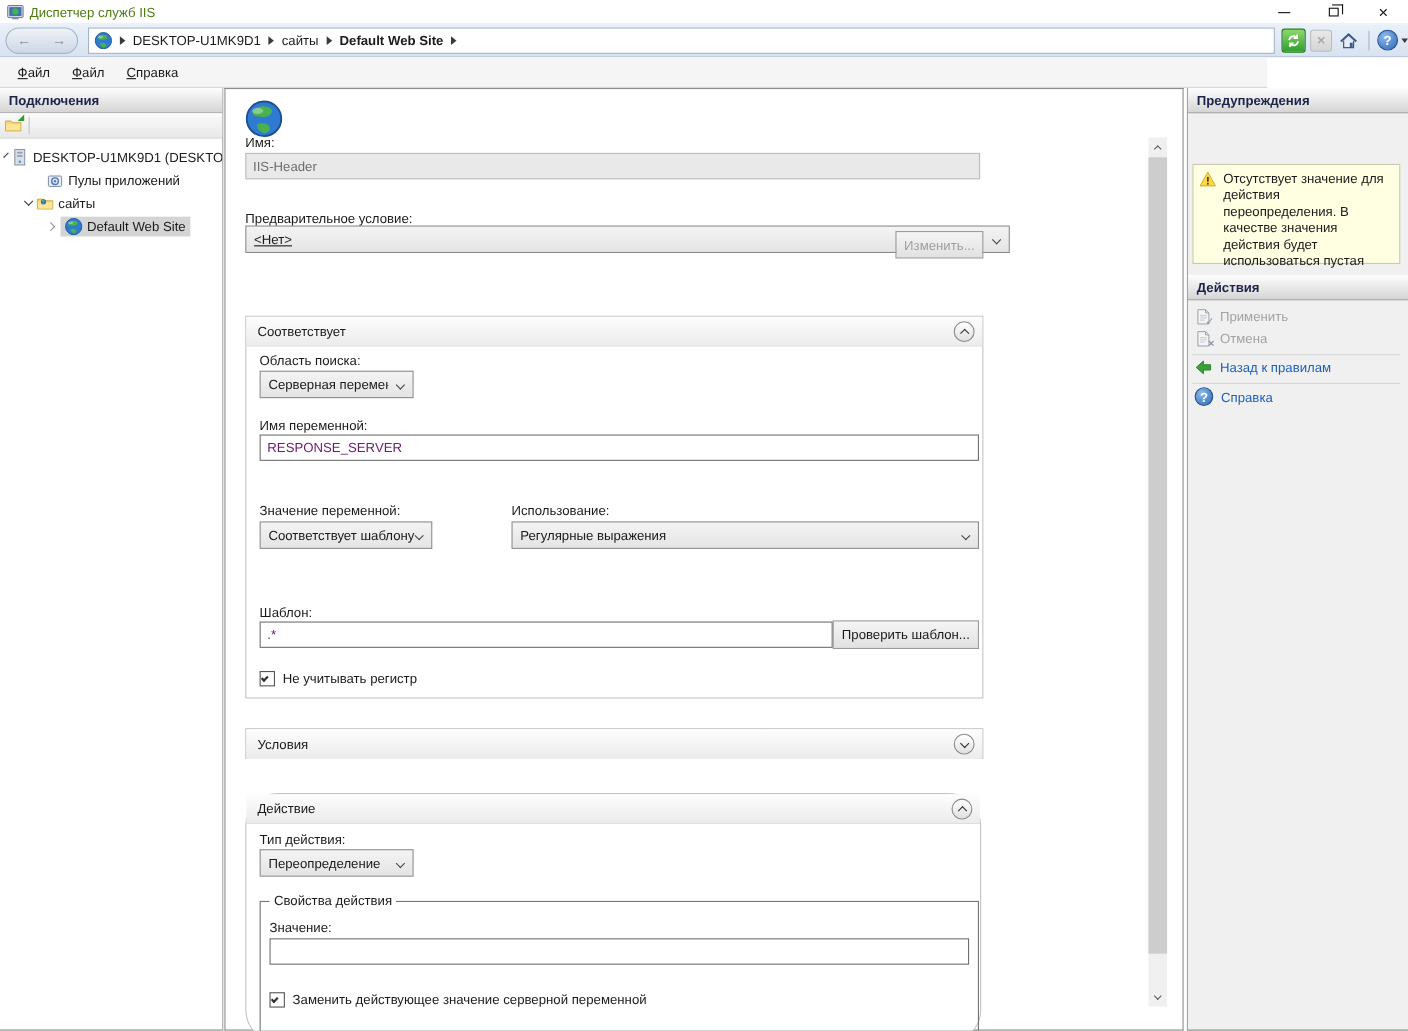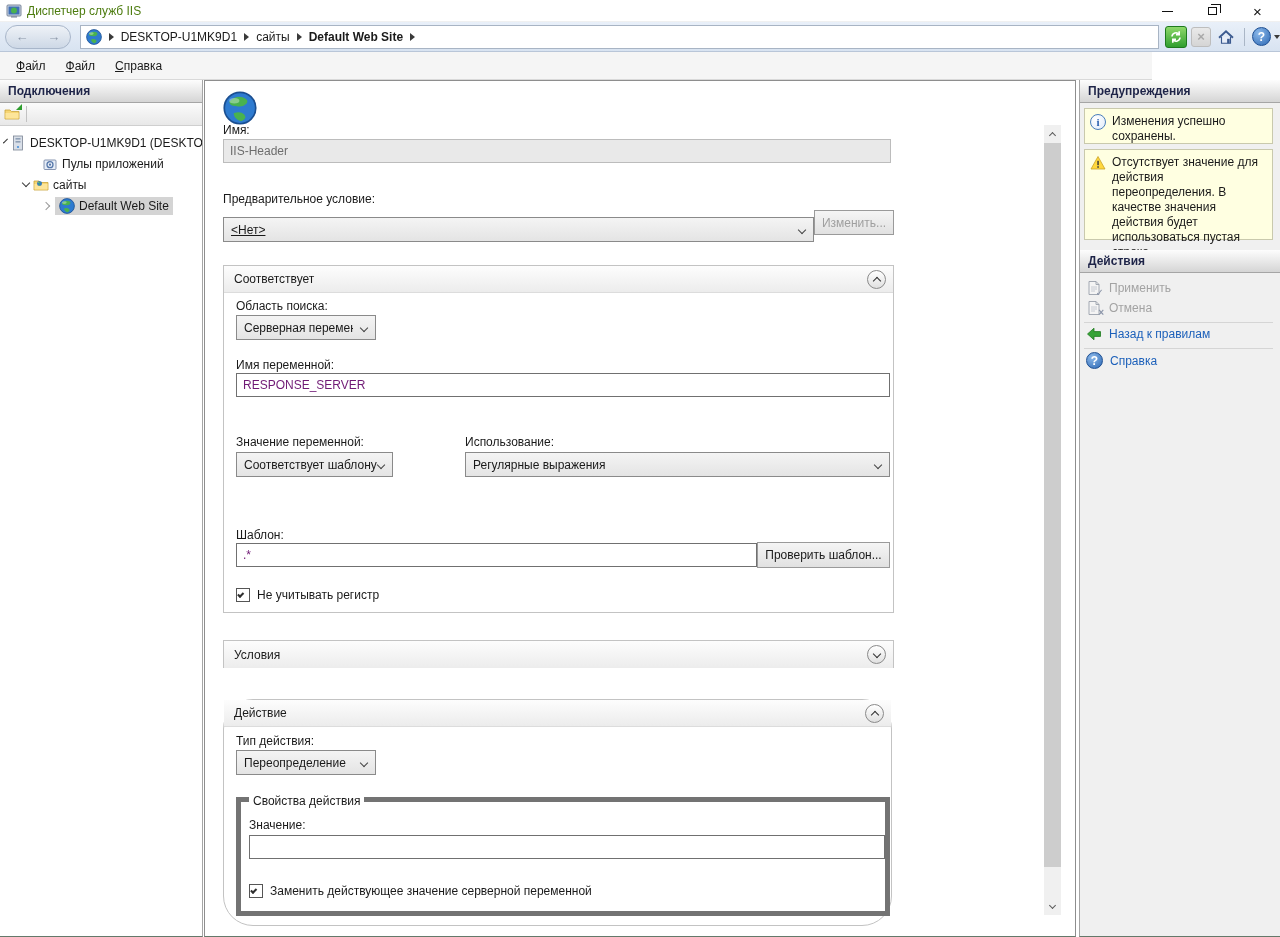--- a/index.html
+++ b/index.html
@@ -63,33 +63,33 @@
 
   .txt { position:absolute; height:24px; border:1px solid #707070; background:#fff; font-family:"Liberation Sans",sans-serif; font-size:12px; padding:0 6px; color:#701a75; }
   .txt:disabled, .txt.disabled { background:#e9e9e9; border-color:#bcbcbc; color:#6d6d6d; }
 
   .combo { position:absolute; height:25px; border:1px solid #8a8a8a; background:linear-gradient(#f4f4f4,#e4e4e4); display:flex; align-items:center; padding:0 22px 0 7px; font-size:12px; overflow:hidden; white-space:nowrap; }
   .combo .chev { position:absolute; right:8px; top:9px; border-color:#444; transform:rotate(45deg); }
 
   .btn { position:absolute; height:25px; background:linear-gradient(#f5f5f5,#e1e1e1); border:1px solid #9a9a9a; font-family:"Liberation Sans",sans-serif; font-size:12px; color:#1a1a1a; display:flex; align-items:center; justify-content:center; }
   .btn.disabled { color:#9f9f9f; }
 
-  .section { position:absolute; border:1px solid #c3c3c3; background:#fff; }
+  .section { position:absolute; border:1px solid #c3c3c3; background:#fff;margin-top:22px; }
   .section-hdr { height:27px; background:linear-gradient(#fdfdfd,#ececec); border-bottom:1px solid #dcdcdc; display:flex; align-items:center; padding-left:10px; font-size:12px; position:relative; }
   .section.collapsed .section-hdr { border-bottom:none; }
   .circle-btn { position:absolute; right:7px; top:4px; width:19px; height:19px; border:1px solid #8a8a8a; border-radius:50%; background:linear-gradient(#ffffff,#e0e0e0); display:flex; align-items:center; justify-content:center; }
   .circle-btn .chev { border-color:#2f2f2f; }
   .circle-btn .chev.up { transform:rotate(-135deg); margin-top:3px; }
   .circle-btn .chev.down { margin-top:-2px; }
 
   .checkrow { position:absolute; display:flex; align-items:center; gap:7px; font-size:12px; }
   .checkbox { width:14px; height:14px; border:1px solid #555; background:#fff; position:relative; flex:none; }
   .checkbox.checked::before { content:""; position:absolute; left:2.5px; top:5px; width:4px; height:2px; background:transparent; border-left:2px solid #2f2f2f; border-bottom:2px solid #2f2f2f; transform:rotate(-45deg); transform-origin:left bottom; }
 
-  .groupbox { position:absolute; border:5px solid #737373;padding-left:28px; }
+  .groupbox { position:absolute; border:1px solid #737373;padding-left:28px; }
   .groupbox .legend { position:absolute; top:-8px; left:8px; background:#fff; padding:0 4px; font-size:12px; }
 
   
   .vscroll { position:absolute; left:839px; top:44px; width:17px; height:790px; background:#f0f0f0; }
   .vs-arrow { position:absolute; left:0; width:17px; height:17px; display:flex; align-items:center; justify-content:center; }
   .vs-arrow .chev { border-color:#5a5a5a; width:5px; height:5px; }
   .vs-thumb { position:absolute; left:0; top:18px; width:17px; height:724px; background:#cdcdcd; }
 
   
   .rightpanel { position:absolute; left:1079px; top:80px; width:201px; bottom:0; background:#f0f0f0; border-left:1px solid #a5a5a5; border-bottom:1px solid #64796a; }
@@ -288,21 +288,21 @@
     <span class="page-globe">
         <svg class="ico">
           <use href="#globe"></use>
         </svg>
       </span>
 
     <div class="lbl" style="left:18px; top:42px;">Имя:</div>
     <input class="txt disabled" style="left: 18px; top: 58px; width: 668px;" disabled="" value="IIS-Header">
 
     <div class="lbl" style="left:18px; top:111px;">Предварительное условие:</div>
-    <div class="combo" style="left:18px; top:136px; width:591px;text-decoration:underline;">
+    <div class="combo" style="left:18px; top:124px; width:695px;text-decoration:underline;">
       <span>&lt;Нет&gt;</span>
       <span class="chev"></span>
     </div>
     <div class="btn disabled" style="left:609px; top:129px; width:80px;">Изменить...</div>
 
     <div class="section" style="left:18px; top:184px; width:671px; height:348px;">
       <div class="section-hdr">
         <span>Соответствует</span>
         <span class="circle-btn">
             <span class="chev up"></span>
@@ -377,24 +377,20 @@
       <div class="vs-arrow" style="bottom:0;">
           <span class="chev" style="transform:rotate(45deg);margin-top:-2px;"></span>
         </div>
     </div>
   </div>
 </div>
 
 <div class="rightpanel">
   <div class="panel-hdr">Предупреждения</div>
 
-  <div class="alert-box" style="top:28px; height:36px;">
-    <span class="info-ico"></span>
-    <span class="alert-text">Изменения успешно сохранены.</span>
-  </div>
 
   <div class="alert-box" style="top:69px; height:91px;">
     <svg width="16" height="16" style="flex:none;">
         <use href="#warn"></use>
       </svg>
     <span class="alert-text">Отсутствует значение для действия переопределения. В качестве значения действия будет использоваться пустая строка.</span>
   </div>
 
   <div class="panel-hdr" style="position:absolute; top:170px; left:0; right:0;">Действия</div>
 

